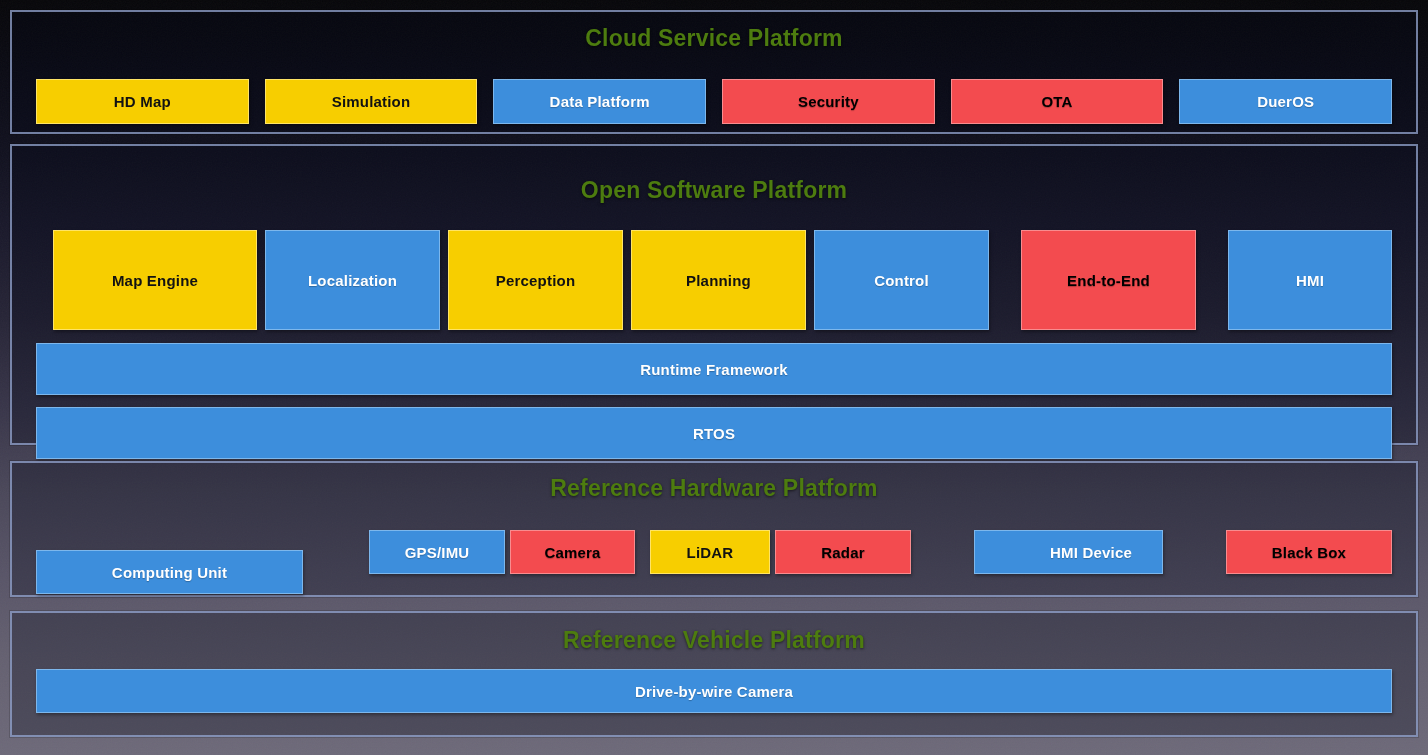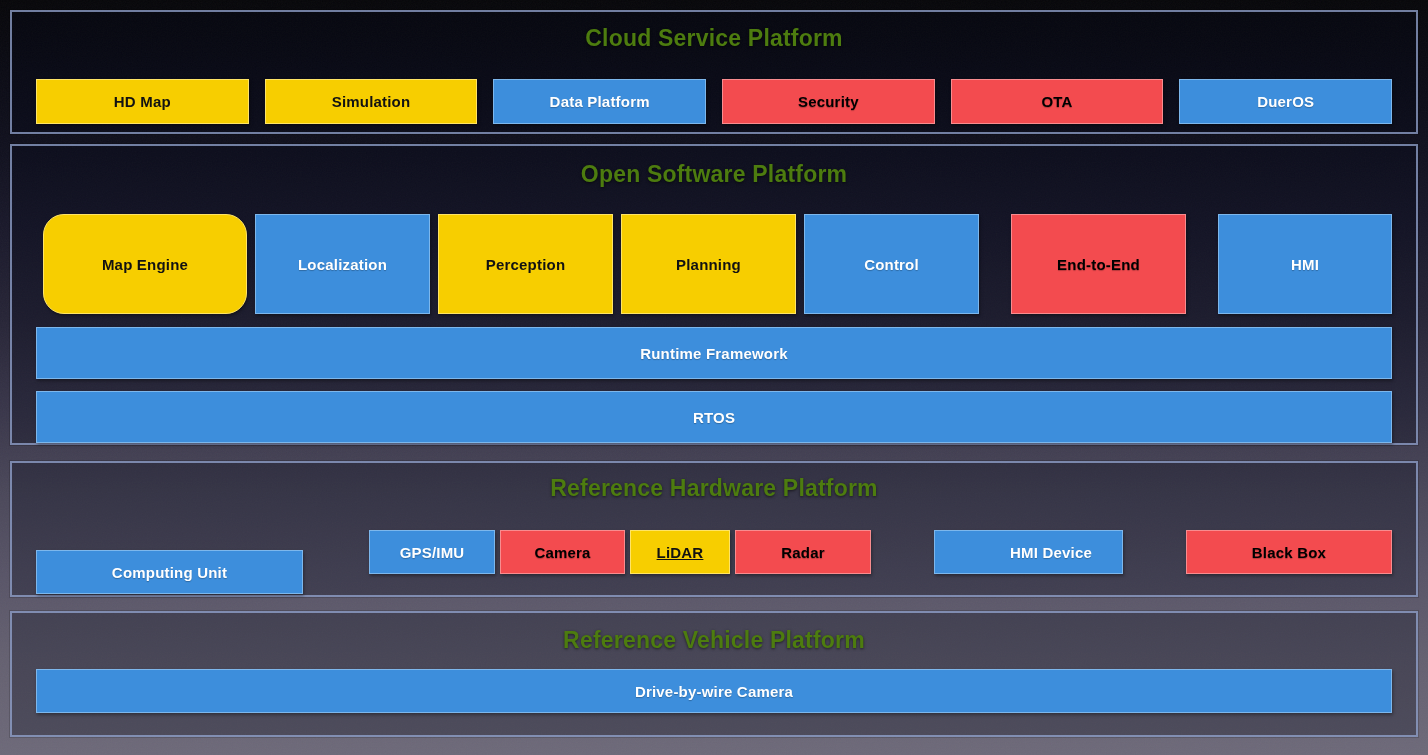--- a/index.html
+++ b/index.html
@@ -45,37 +45,37 @@
   .box[data-color="yellow"] { background: #F7CE00; border-color: #ffe466; color: #121212; text-shadow: none; }
   .box[data-color="blue"]   { background: #3D8EDC; border-color: #7db7ec; color: #ffffff; }
   .box[data-color="red"]    { background: #F34B4F; border-color: #f88c8f; color: #000000; }
 
   
   .sec-cloud { height: 124px; padding-top: 12px; }
   .cloud-row { display: flex; gap: 16px; margin-top: 27px; }
   .cloud-row .box { flex: 1; height: 45px; }
 
   
-  .sec-software { height: 301px; padding-top: 14px; margin-top: 10px; }
+  .sec-software { height: 301px; padding-top: 30px; margin-top: 10px; }
   .module-row { display: flex; margin-top: 26px; }
   .module-row .box { width: 175px; height: 100px; margin-left: 8px; }
-  .module-row .box:first-child { width: 204px; margin-left: 7px; border-radius: 21px; }
+  .module-row .box:first-child { width: 204px; margin-left: 17px; }
   .module-row .box.gap-large { margin-left: 32px; }
   .module-row .box:last-child { flex: 1; }
   .layer-bar { height: 52px; margin-top: 13px; }
   .layer-bar + .layer-bar { margin-top: 12px; }
 
   
   .sec-hardware { height: 136px; padding-top: 11px; margin-top: 16px; }
   .hw-row { display: flex; margin-top: 28px; }
   .hw-row .box { height: 44px; }
   .hw-computing { width: 267px; margin-top: 20px; }
-  .hw-gps    { width: 126px; margin-left: 66px; }
+  .hw-gps    { width: 136px; margin-left: 66px; }
   .hw-camera { width: 125px; margin-left: 5px; }
-  .hw-lidar  { width: 100px; margin-left: 5px; text-decoration: underline; }
+  .hw-lidar  { width: 120px; margin-left: 15px; }
   .hw-radar  { width: 136px; margin-left: 5px; }
   .hw-hmi    { width: 189px; margin-left: 63px; padding-left: 45px; }
   .hw-blackbox { flex: 1; margin-left: 63px; }
 
   
   .sec-vehicle { height: 126px; padding-top: 13px; margin-top: 14px; }
   .vehicle-bar { height: 44px; margin-top: 15px; }
 
   .noise-overlay {
     position: absolute; inset: 0;

